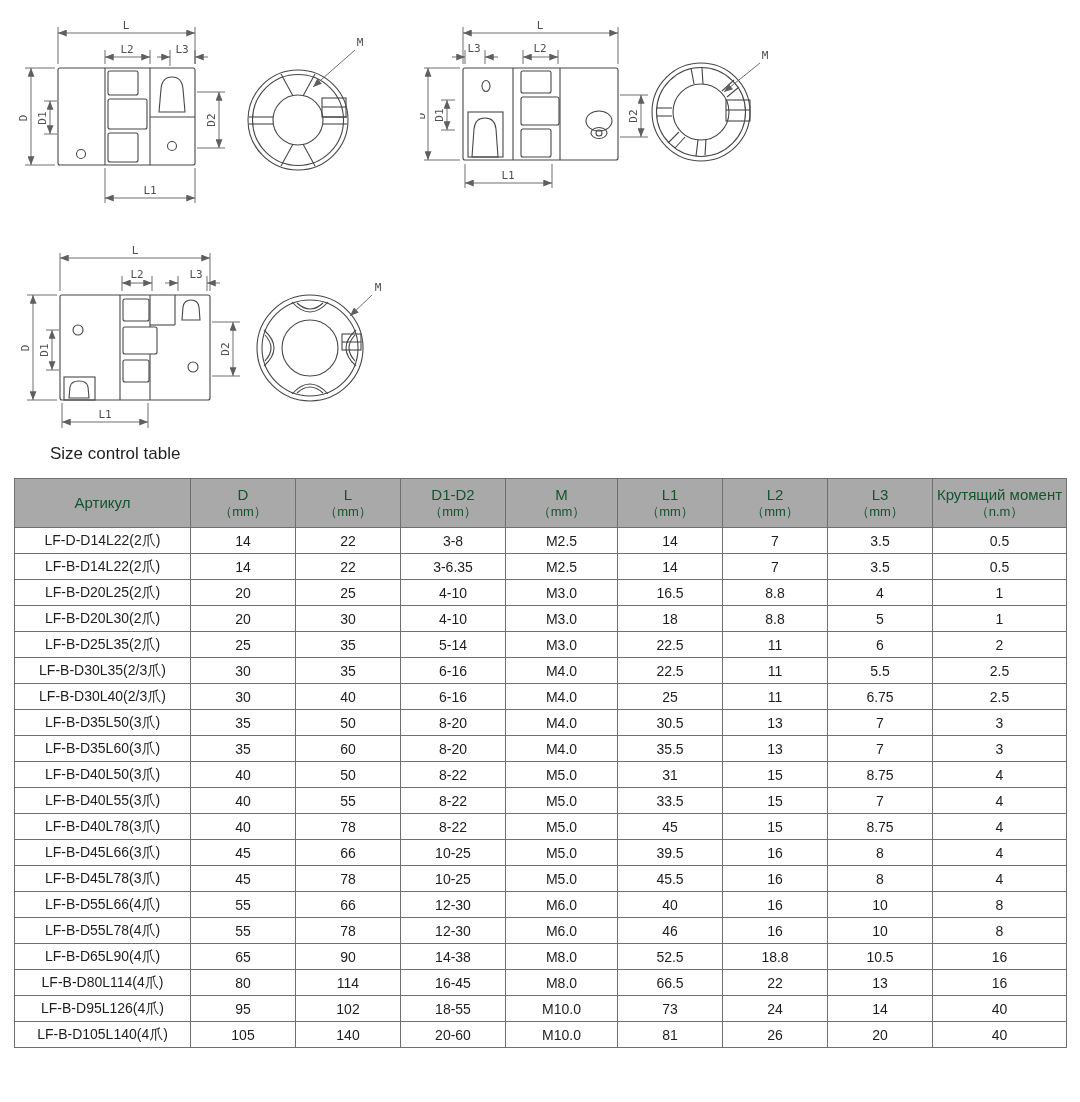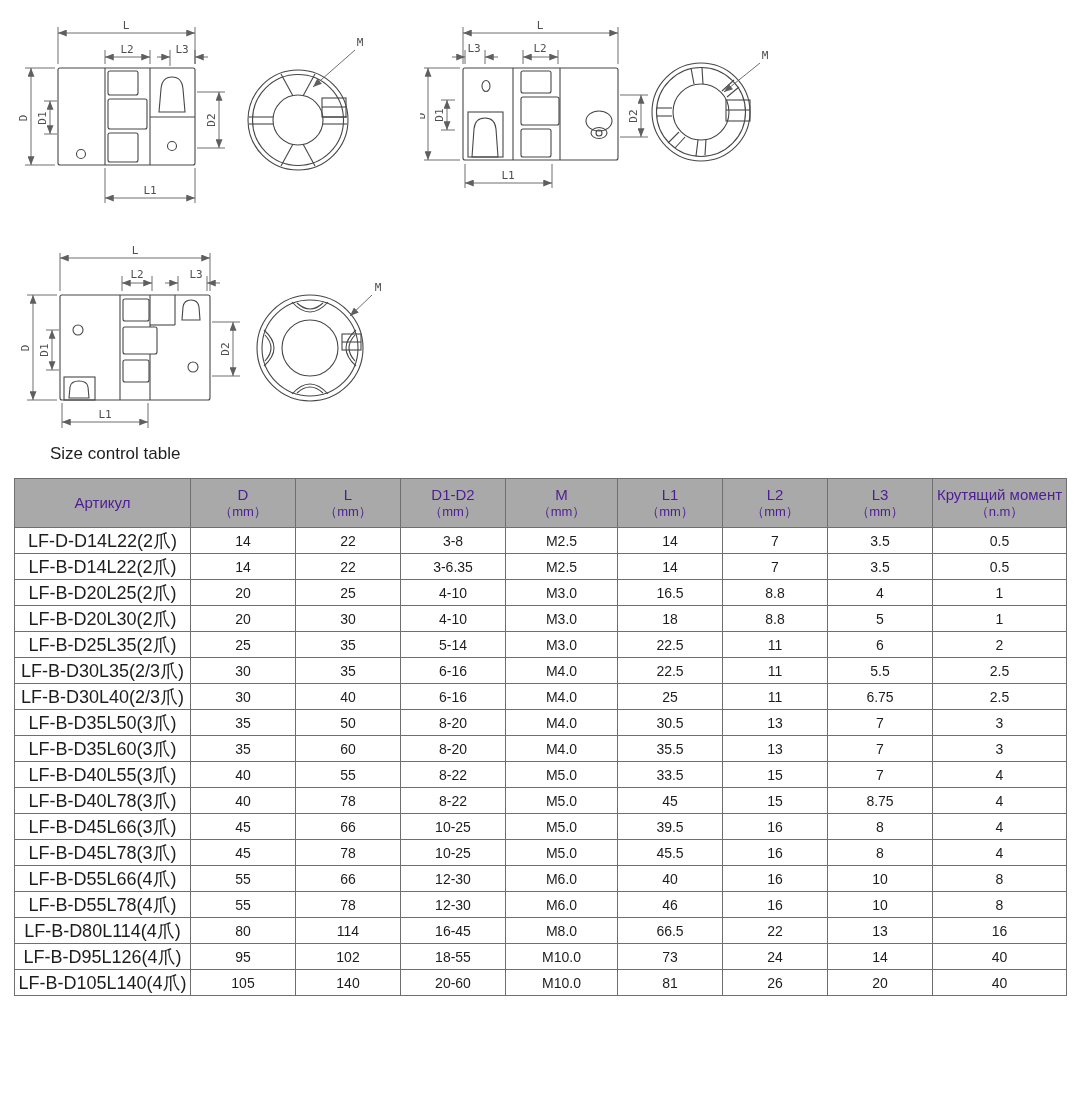--- a/index.html
+++ b/index.html
@@ -6,27 +6,27 @@
   .page{position:relative;width:1080px;height:1102px;background:#fff;overflow:hidden;
         font-family:"Liberation Sans",sans-serif;}
   .drawing{position:absolute;}
   .dwg-line{stroke:#474747;stroke-width:1.1;fill:none;}
   .dwg-fill{stroke:#474747;stroke-width:1.1;fill:#fff;}
   .dim{stroke:#5f5f5f;stroke-width:0.9;fill:none;}
   .dimtxt{font-family:"DejaVu Sans Mono",monospace;font-size:11px;fill:#4f4f4f;text-anchor:middle;}
   .page-title{position:absolute;left:14px;top:444px;font-size:17px;color:#1f1f1f;margin-left:36px;}
   .size-table{position:absolute;left:14px;top:478px;width:1052px;border-collapse:collapse;
               table-layout:fixed;}
-  .size-table th{background:#a9a9a9;color:#4c1d95;font-weight:400;border:1px solid #6f6f6f;
+  .size-table th{background:#a9a9a9;color:#14532d;font-weight:400;border:1px solid #6f6f6f;
                  height:48px;padding:0;vertical-align:middle;text-align:center;}
   .size-table th .h1{font-size:15px;line-height:18px;}
   .size-table th .h2{font-size:13px;line-height:16px;}
   .size-table td{border:1px solid #6f6f6f;height:25px;padding:0 2px;text-align:center;
                  font-size:14px;color:#1d1d1d;background:transparent;white-space:nowrap;}
-  .size-table td.art{font-size:18px;}
+  .size-table td.art{font-size:14px;}
   .watermark{position:absolute;left:352px;top:478px;font-size:96px;font-weight:700;
              letter-spacing:8px;line-height:1;color:transparent;
              -webkit-text-stroke:2.5px #dadada;z-index:4;pointer-events:none;
              font-family:"Liberation Sans",sans-serif;}
 </style>
 </head>
 <body>
 
 <div class="page">
 
@@ -391,20 +391,31 @@
           <td>35</td>
           <td>60</td>
           <td>8-20</td>
           <td>M4.0</td>
           <td>35.5</td>
           <td>13</td>
           <td>7</td>
           <td>3</td>
         </tr>
         <tr>
+          <td class="art">LF-B-D40L50(3爪)</td>
+          <td>40</td>
+          <td>50</td>
+          <td>8-22</td>
+          <td>M5.0</td>
+          <td>31</td>
+          <td>15</td>
+          <td>8.75</td>
+          <td>4</td>
+        </tr>
+        <tr>
           <td class="art">LF-B-D40L55(3爪)</td>
           <td>40</td>
           <td>55</td>
           <td>8-22</td>
           <td>M5.0</td>
           <td>33.5</td>
           <td>15</td>
           <td>7</td>
           <td>4</td>
         </tr>
@@ -457,20 +468,31 @@
           <td>55</td>
           <td>78</td>
           <td>12-30</td>
           <td>M6.0</td>
           <td>46</td>
           <td>16</td>
           <td>10</td>
           <td>8</td>
         </tr>
         <tr>
+          <td class="art">LF-B-D65L90(4爪)</td>
+          <td>65</td>
+          <td>90</td>
+          <td>14-38</td>
+          <td>M8.0</td>
+          <td>52.5</td>
+          <td>18.8</td>
+          <td>10.5</td>
+          <td>16</td>
+        </tr>
+        <tr>
           <td class="art">LF-B-D80L114(4爪)</td>
           <td>80</td>
           <td>114</td>
           <td>16-45</td>
           <td>M8.0</td>
           <td>66.5</td>
           <td>22</td>
           <td>13</td>
           <td>16</td>
         </tr>

